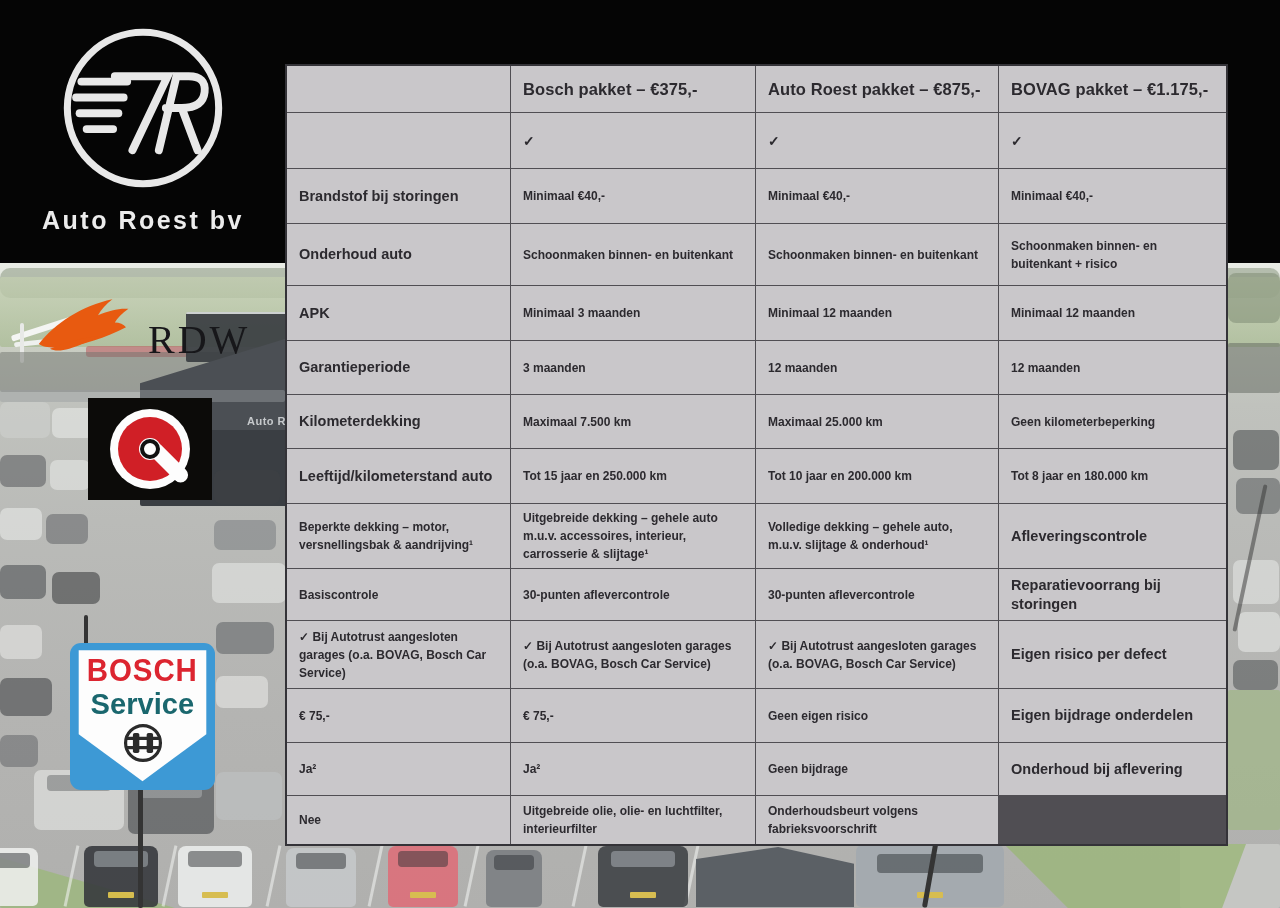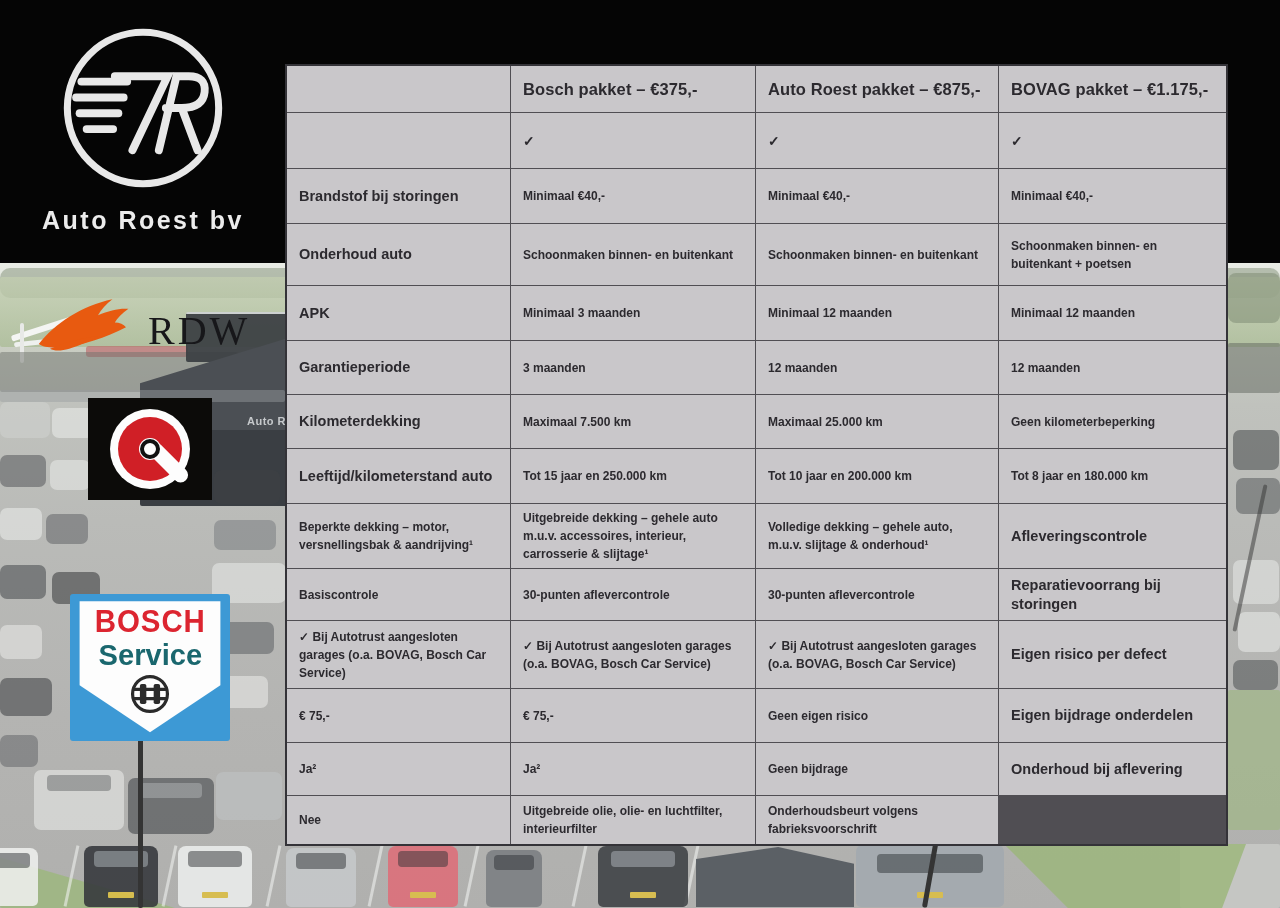--- a/index.html
+++ b/index.html
@@ -26,41 +26,41 @@
 
   
   .band{position:absolute;left:0;top:0;width:1280px;height:263px;background:#050505;}
 
   
   .ar-logo{position:absolute;left:32px;top:20px;width:222px;text-align:center;color:#ececec;}
   .ar-logo svg{display:block;margin:0 auto;}
   .ar-name{margin-top:10px;font-size:25px;font-weight:700;letter-spacing:2.5px;white-space:nowrap;}
 
   
-  .rdw{position:absolute;left:34px;top:290px;display:flex;align-items:center;}
+  .rdw{position:absolute;left:34px;top:290px;display:flex;align-items:flex-end;}
   .rdw-text{font-family:"Liberation Serif",serif;font-size:40px;line-height:1;
             color:#17171a;letter-spacing:3px;margin-left:2px;margin-top:12px;}
 
   
   .bovag{position:absolute;left:88px;top:398px;width:124px;height:170px;}
   .bovag-top{position:absolute;left:0;top:0;width:124px;height:102px;background:#0c0b09;}
   .bovag-top *{position:absolute;}
   .bv-cw{left:22px;top:11px;width:80px;height:80px;border-radius:50%;background:#fdfdfd;}
   .bv-cr{left:30px;top:19px;width:64px;height:64px;border-radius:50%;background:#d01f26;}
   .bv-handle{left:55px;top:47px;width:15px;height:50px;background:#fdfdfd;border-radius:8px;
              transform:rotate(-45deg);transform-origin:50% 0;}
   .bv-hub{left:51px;top:40px;width:22px;height:22px;border-radius:50%;background:#fdfdfd;
           display:flex;align-items:center;justify-content:center;}
   .bv-hub b{display:block;width:12px;height:12px;border-radius:50%;border:4px solid #111;background:#fdfdfd;}
   .bovag-bottom{position:absolute;left:0;top:102px;width:124px;height:68px;background:#f3c50c;
                 display:flex;align-items:center;justify-content:center;}
   .bovag-bottom span{font-size:35px;font-weight:700;color:#131108;transform:scaleX(.78) scaleY(1.08);letter-spacing:0;}
 
   
-  .bosch{position:absolute;left:70px;top:594px;width:160px;height:147px;background:#3d99d5;border-radius:3px;}
+  .bosch{position:absolute;left:70px;top:643px;width:145px;height:147px;background:#3d99d5;border-radius:11px;}
   .bosch-shield{position:absolute;inset:0;background:#fdfdfd;
      clip-path:polygon(6% 5%,94% 5%,94% 62%,50% 94%,6% 62%);
      display:flex;flex-direction:column;align-items:center;padding-top:11px;box-sizing:border-box;}
   .bosch-w1{font-size:32px;line-height:1;font-weight:700;color:#dc2530;letter-spacing:1px;transform:scaleX(.92);}
   .bosch-w2{font-size:30px;line-height:1;font-weight:700;color:#1a676e;margin-top:3px;transform:scaleX(.97);}
   .bosch-sym{margin-top:2px;}
 
   
   .pkg-table{position:absolute;left:285px;top:64px;display:grid;
      grid-template-columns:223px 244px 242px 227px;
@@ -237,21 +237,21 @@
     <div class="cell c-check">✓</div>
 
     <div class="cell c-label">Brandstof bij storingen</div>
     <div class="cell c-val">Minimaal €40,-</div>
     <div class="cell c-val">Minimaal €40,-</div>
     <div class="cell c-val">Minimaal €40,-</div>
 
     <div class="cell c-label">Onderhoud auto</div>
     <div class="cell c-val">Schoonmaken binnen- en buitenkant</div>
     <div class="cell c-val">Schoonmaken binnen- en buitenkant</div>
-    <div class="cell c-val">Schoonmaken binnen- en buitenkant + poetsen</div>
+    <div class="cell c-val">Schoonmaken binnen- en buitenkant + risico</div>
 
     <div class="cell c-label">APK</div>
     <div class="cell c-val">Minimaal 3 maanden</div>
     <div class="cell c-val">Minimaal 12 maanden</div>
     <div class="cell c-val">Minimaal 12 maanden</div>
 
     <div class="cell c-label">Garantieperiode</div>
     <div class="cell c-val">3 maanden</div>
     <div class="cell c-val">12 maanden</div>
     <div class="cell c-val">12 maanden</div>

